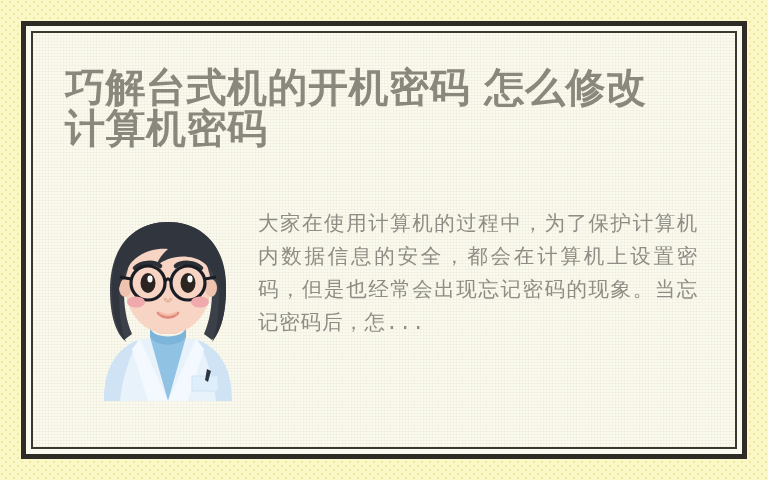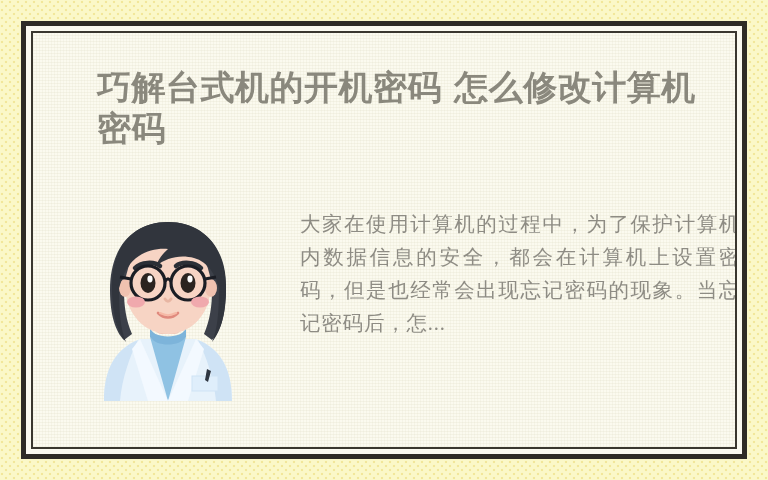--- a/index.html
+++ b/index.html
@@ -54,28 +54,27 @@
       repeating-linear-gradient(90deg, rgba(225,222,200,.22) 0 1px, rgba(0,0,0,0) 1px 3px);
     overflow: hidden;
   }
 
   
   #article-title {
     position: absolute;
     left: 32px;
     top: 34px;
     width: 620px;
-    font-size: 34px;
+    font-size: 40px;
     line-height: 41px;
     letter-spacing: .5px;
     color: #8a887d;
     font-weight: 700;
     font-family: "DejaVu Sans", "Liberation Sans", sans-serif;
     white-space: pre-wrap;
-    margin-left: 32px;
   }
 
   
   #content-row {
     position: absolute;
     left: 0;
     top: 155px;
     right: 0;
     bottom: 0;
   }
@@ -92,25 +91,24 @@
 
   
   #excerpt {
     position: absolute;
     left: 225px;
     top: 20px;
     width: 440px;
     font-size: 20.5px;
     line-height: 33px;
     color: #8e8c84;
-    font-family: Liberation Serif, serif;
+    font-family: Liberation Mono, monospace;
     letter-spacing: .8px;
     text-align: justify;
     white-space: pre-wrap;
-    margin-left: 42px;
   }
 </style>
 </head>
 <body>
 
 <div id="page">
 
   <div id="outer-frame">
     <div id="inner-frame">
 

